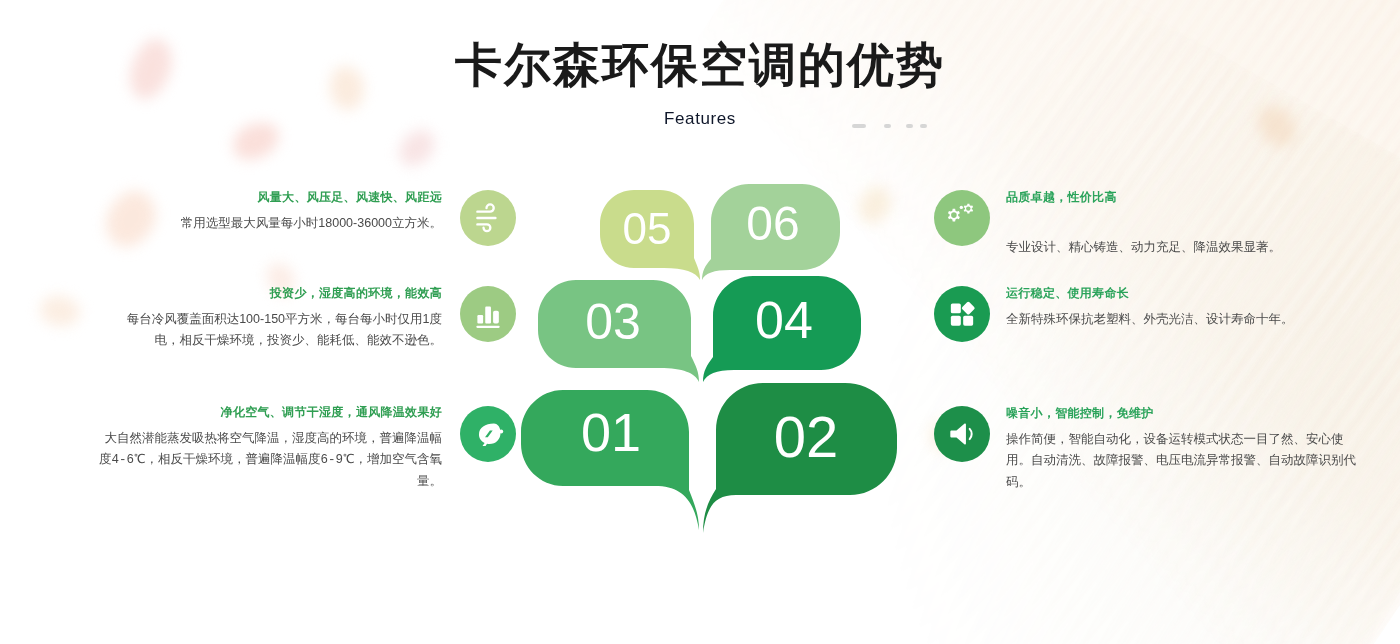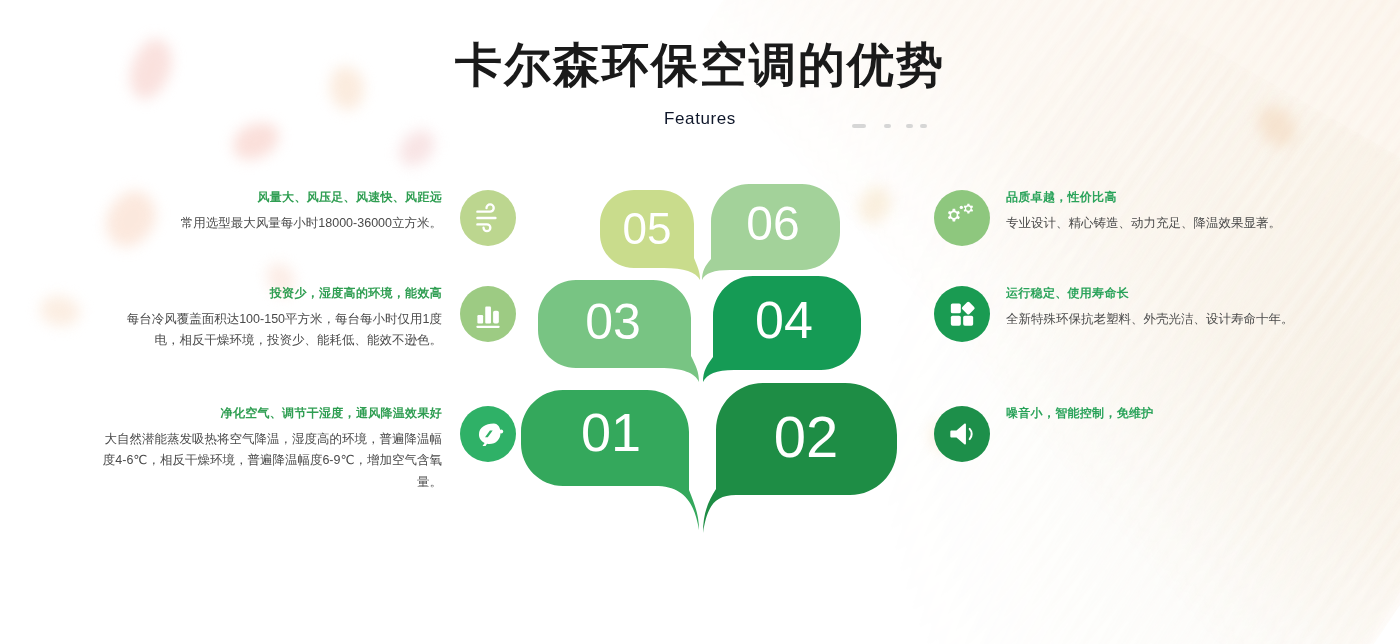--- a/index.html
+++ b/index.html
@@ -289,21 +289,21 @@
         <rect x="6" y="17" width="5.4" height="8" rx="1"></rect>
         <rect x="13.4" y="9" width="5.4" height="16" rx="1"></rect>
         <rect x="20.8" y="13" width="5.4" height="12" rx="1.6"></rect>
         <rect x="5" y="27" width="22" height="2.1" rx="1"></rect>
       </g>
     </svg>
   </div>
 </div>
 
 <div class="feature left" style="left:96px; top:406px; width:420px; justify-content:flex-end;">
-  <div class="feat-text" style="max-width:348px;">
+  <div class="feat-text" style="max-width:348px;font-family:Liberation Mono, monospace;">
     <div class="feat-title">净化空气、调节干湿度，通风降温效果好</div>
     <div class="feat-desc">大自然潜能蒸发吸热将空气降温，湿度高的环境，普遍降温幅度4-6℃，相反干燥环境，普遍降温幅度6-9℃，增加空气含氧量。</div>
   </div>
   <div class="feat-icon" style="width:56px;height:56px;background:#2fb167;">
     <svg width="34" height="34" viewBox="0 0 32 32">
       <path fill="#ffffff" d="M21.5 6.2 C13.5 6.2 7.5 10.2 7.5 16.4 C7.5 20 9.6 22.9 12.8 24.4 L10.8 27.2 h2.9 l1.4 -2 c0.7 0.1 1.4 0.2 2.1 0.2 c6.5 0 10.6 -4.6 10.6 -10.6 C27.8 10.3 25.5 6.2 21.5 6.2 Z M20.4 12.6 l-4.6 6.5 h-2.6 l4.6 -6.5 Z"></path>
       <circle fill="#ffffff" cx="28.4" cy="13.6" r="1.9"></circle>
     </svg>
   </div>
 </div>
@@ -313,21 +313,21 @@
     <svg width="36" height="36" viewBox="0 0 32 32">
       <g fill="#ffffff">
         <path d="M12.6 12.6 l1.5 -0.8 l-0.9 -2.0 l-1.6 0.5 a5.6 5.6 0 0 0 -1.4 -0.8 l-0.3 -1.7 h-2.2 l-0.3 1.7 a5.6 5.6 0 0 0 -1.4 0.8 l-1.6 -0.5 l-0.9 2.0 l1.5 0.8 a5.6 5.6 0 0 0 0 1.6 l-1.5 0.8 l0.9 2.0 l1.6 -0.5 a5.6 5.6 0 0 0 1.4 0.8 l0.3 1.7 h2.2 l0.3 -1.7 a5.6 5.6 0 0 0 1.4 -0.8 l1.6 0.5 l0.9 -2.0 l-1.5 -0.8 a5.6 5.6 0 0 0 0 -1.6 Z"></path>
         <circle cx="8.8" cy="13.4" r="2.5" fill="#8ec77e"></circle>
         <path d="M24.7 7.0 l1.2 -0.6 l-0.7 -1.6 l-1.3 0.4 a4.4 4.4 0 0 0 -1.1 -0.6 l-0.2 -1.3 h-1.8 l-0.2 1.3 a4.4 4.4 0 0 0 -1.1 0.6 l-1.3 -0.4 l-0.7 1.6 l1.2 0.6 a4.4 4.4 0 0 0 0 1.3 l-1.2 0.6 l0.7 1.6 l1.3 -0.4 a4.4 4.4 0 0 0 1.1 0.6 l0.2 1.3 h1.8 l0.2 -1.3 a4.4 4.4 0 0 0 1.1 -0.6 l1.3 0.4 l0.7 -1.6 l-1.2 -0.6 a4.4 4.4 0 0 0 0 -1.3 Z"></path>
         <circle cx="21.6" cy="7.65" r="1.95" fill="#8ec77e"></circle>
         <circle cx="15.4" cy="6.6" r="1.5"></circle>
       </g>
     </svg>
   </div>
-  <div class="feat-text" style="max-width:340px;">
+  <div class="feat-text" style="max-width:340px;gap:24px;">
     <div class="feat-title">品质卓越，性价比高</div>
     <div class="feat-desc">专业设计、精心铸造、动力充足、降温效果显著。</div>
   </div>
 </div>
 
 <div class="feature right" style="left:934px; top:286px; width:420px;">
   <div class="feat-icon" style="width:56px;height:56px;background:#1a9b52;">
     <svg width="34" height="34" viewBox="0 0 32 32">
       <g fill="#ffffff">
         <rect x="5.5" y="6" width="9.4" height="9.4" rx="1.6"></rect>
@@ -345,14 +345,15 @@
 
 <div class="feature right" style="left:934px; top:406px; width:430px;">
   <div class="feat-icon" style="width:56px;height:56px;background:#1d8f4a;">
     <svg width="34" height="34" viewBox="0 0 32 32">
       <path fill="#ffffff" d="M6.2 12.6 h4.6 L18.2 6.4 c0.6 -0.5 1.5 -0.1 1.5 0.7 v17.8 c0 0.8 -0.9 1.2 -1.5 0.7 L10.8 19.4 H6.2 c-0.7 0 -1.2 -0.5 -1.2 -1.2 v-4.4 c0 -0.7 0.5 -1.2 1.2 -1.2 Z"></path>
       <path fill="none" stroke="#ffffff" stroke-width="1.9" stroke-linecap="round" d="M23.2 11.2 a7 7 0 0 1 0 9.6"></path>
     </svg>
   </div>
   <div class="feat-text" style="max-width:352px;">
     <div class="feat-title">噪音小，智能控制，免维护</div>
+    <div class="feat-desc">操作简便，智能自动化，设备运转模式状态一目了然、安心使用。自动清洗、故障报警、电压电流异常报警、自动故障识别代码。</div>
   </div>
 </div>
 
 </body></html>

